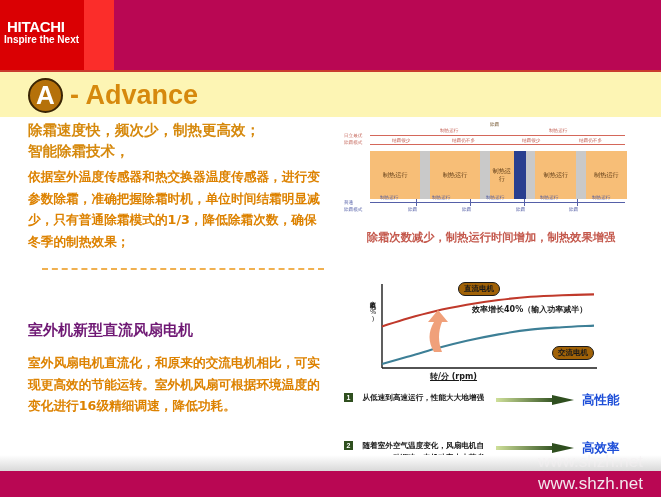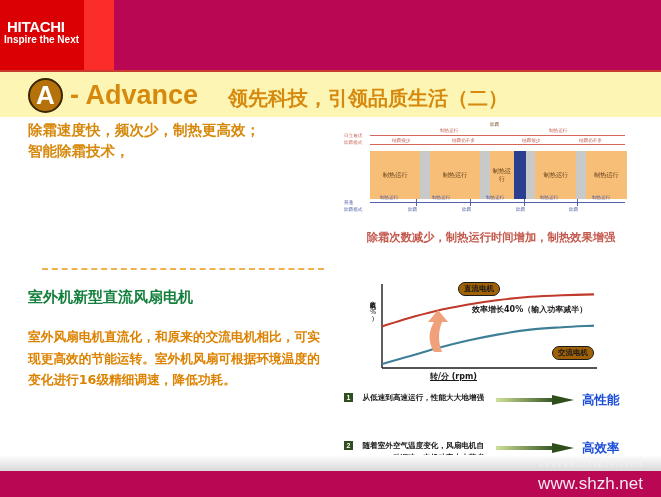--- a/index.html
+++ b/index.html
@@ -119,32 +119,33 @@
     left: 42px; top: 268px;
     width: 282px;
     border-top: 2px dashed #f0b050;
   }
   .left-col2 {
     position: absolute;
     left: 28px; top: 288px;
     width: 300px;
   }
   .sec-head2 {
-    color: #15803d;
+    color: #701a75;
     font-size: 15px;
     font-weight: bold;
     font-family: "DejaVu Sans", sans-serif;
+    margin-top: 33px;
   }
   .sec-body2 {
     color: #dd8200;
     font-size: 12.7px;
     font-weight: bold;
     line-height: 21.5px;
     font-family: "DejaVu Sans", sans-serif;
-    margin-top: 19px;
+    margin-top: 12px;
   }
 
   
   .defrost {
     position: absolute;
     left: 344px; top: 128px;
     width: 290px; height: 100px;
   }
   .df-lbl-left-top {
     position: absolute;
@@ -369,28 +370,28 @@
 <div class="header-band"></div>
 <div class="header-accent"></div>
 <div class="logo-block">
   <div class="logo-hitachi">HITACHI</div>
   <div class="logo-tagline">Inspire the Next</div>
 </div>
 
 <div class="title-bar">
   <div class="title-circle">A</div>
   <div class="title-advance">- Advance</div>
-  <div class="title-cn">领先科技，引领品质生活（二）</div>
 </div>
 
 <div class="left-col">
   <div class="sec-head">
     <div>除霜速度快，频次少，制热更高效；</div>
     <div>智能除霜技术，</div>
   </div>
+  <div class="sec-body">依据室外温度传感器和热交换器温度传感器，进行变参数除霜，准确把握除霜时机，单位时间结霜明显减少，只有普通除霜模式的1/3，降低除霜次数，确保冬季的制热效果；</div>
 </div>
 
 <div class="divider"></div>
 
 <div class="left-col2">
   <div class="sec-head2">室外机新型直流风扇电机</div>
   <div class="sec-body2">室外风扇电机直流化，和原来的交流电机相比，可实现更高效的节能运转。室外机风扇可根据环境温度的变化进行16级精细调速，降低功耗。</div>
 </div>
 
 <div class="defrost">

